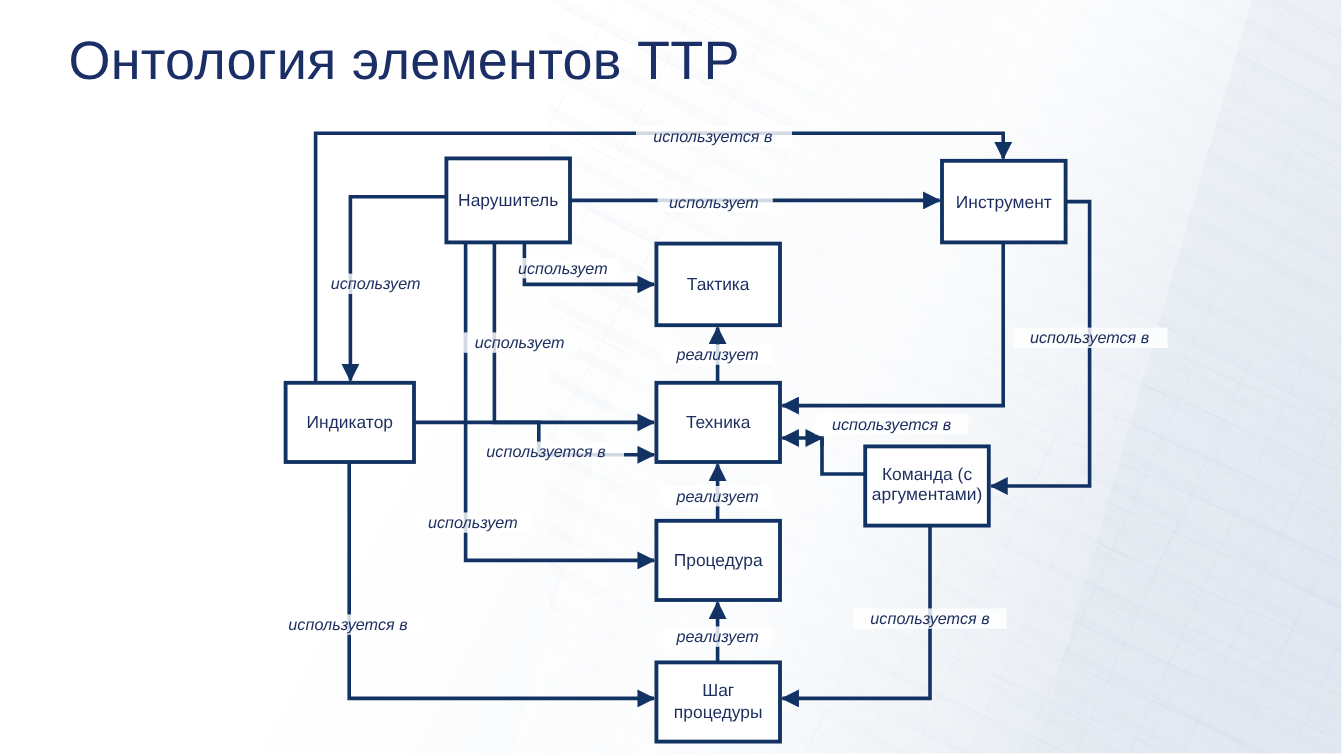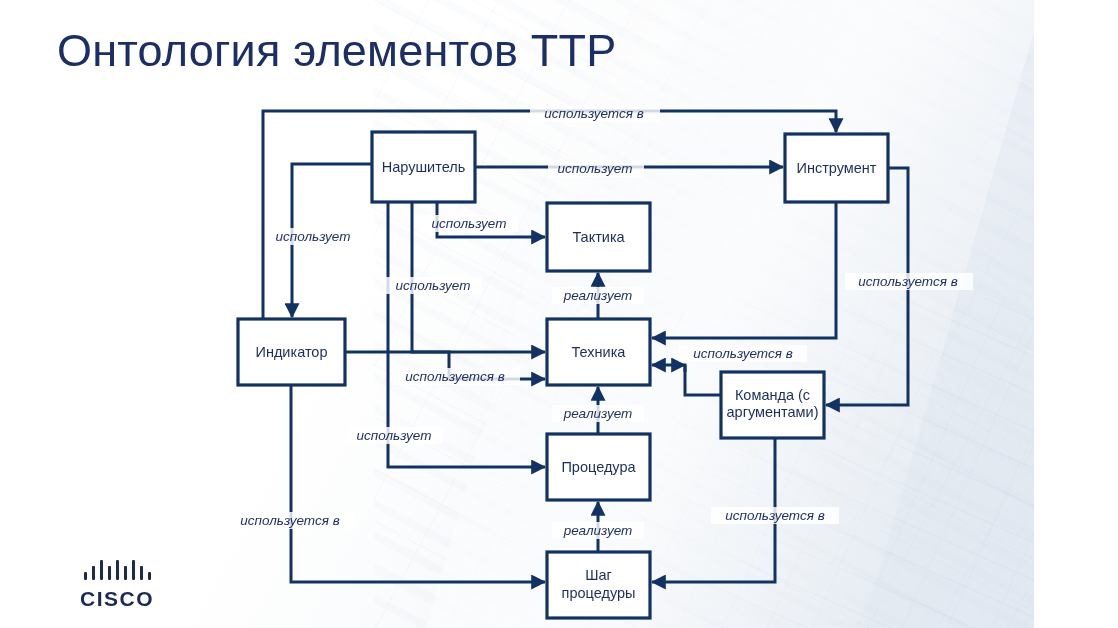--- a/index.html
+++ b/index.html
@@ -5,21 +5,21 @@
 <style>
   html,body{margin:0;padding:0;}
   body{
     width:1118px;height:628px;overflow:hidden;
     font-family:"Liberation Sans","DejaVu Sans",sans-serif;
     background:#ffffff;
     position:relative;
   }
   #slide{
     position:absolute;inset:0;
-    width:1034px;height:628px;
+    width:1118px;height:628px;
     background:
       linear-gradient(118deg,#ffffff 0%,#ffffff 36%,#fbfcfd 50%,#eef2f7 70%,#e6ecf3 88%,#e2e9f2 100%);
     overflow:hidden;
   }
   
   .watermark{
     position:absolute;right:-40px;top:-30px;width:700px;height:760px;
     opacity:.5;pointer-events:none;
     background:
       repeating-linear-gradient(28deg, rgba(170,188,208,.16) 0 1px, rgba(0,0,0,0) 1px 46px),
@@ -211,28 +211,14 @@
 
       <g>
         <rect class="box-rect" x="547" y="552" width="103" height="66"></rect>
         <text class="node-label" x="598.5" y="580" text-anchor="middle">Шаг</text>
         <text class="node-label" x="598.5" y="598" text-anchor="middle">процедуры</text>
       </g>
 
     </g>
   </svg>
 
-  <div id="cisco">
-    <div class="bars">
-      <div class="bar b1"></div>
-      <div class="bar b2"></div>
-      <div class="bar b3"></div>
-      <div class="bar b4"></div>
-      <div class="bar b5"></div>
-      <div class="bar b6"></div>
-      <div class="bar b7"></div>
-      <div class="bar b8"></div>
-      <div class="bar b9"></div>
-    </div>
-    <div class="word">CISCO</div>
-  </div>
 
 </div>
 
 </body></html>

